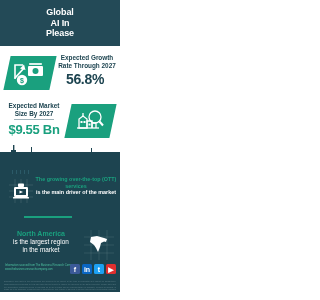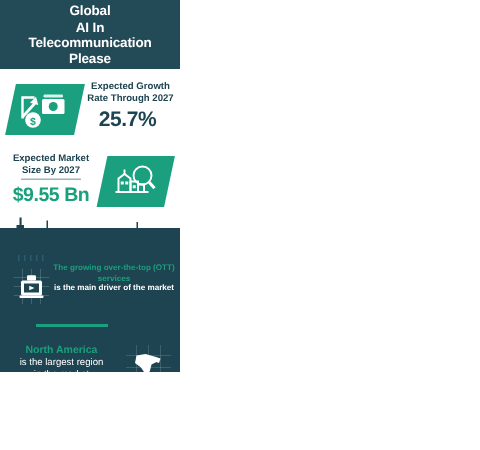--- a/index.html
+++ b/index.html
@@ -5,21 +5,21 @@
   html,body{margin:0;padding:0;}
   body{
     width:120px;height:300px;
     background:#ffffff;
     font-family:"Liberation Sans", sans-serif;
     overflow:hidden;
     position:relative;
   }
   .poster{
     position:absolute;inset:0;
-    width:120px;height:248px;
+    width:120px;height:292px;
     background:#1d4450;
     overflow:hidden;
   }
 
   
   .header{
     position:absolute;left:0;top:0;width:120px;height:46px;
     background:#234a57;
     display:flex;flex-direction:column;align-items:center;justify-content:center;
   }
@@ -159,21 +159,20 @@
   }
 </style>
 </head>
 <body>
 
 <div class="poster">
 
   <div class="header">
     <div class="title-line">Global</div>
     <div class="title-line">AI In</div>
-    <div class="title-line">Telecommunication</div>
     <div class="title-line">Please</div>
   </div>
 
   <div class="white-panel">
 
     <div class="stat1">
       <div class="shape-left"></div>
       <span class="icon-money">
         <svg viewBox="0 0 36 28" width="36" height="28">
           <g fill="#ffffff">
@@ -182,21 +181,21 @@
             <rect x="17" y="4" width="13" height="2" rx="0.8" opacity="0.85"></rect>
             <path d="M3 20 L3 6 L11 6" stroke="#ffffff" stroke-width="1.6" fill="none"></path>
             <path d="M3 19 L12 9" stroke="#ffffff" stroke-width="1.8" fill="none"></path>
             <path d="M12 5.5 L13.5 11 L8 9.5 Z"></path>
             <circle cx="10" cy="21" r="5.2"></circle>
             <text x="10" y="24" font-size="7" font-family="Liberation Sans, sans-serif" font-weight="bold" fill="#1aa07e" text-anchor="middle">$</text>
           </g>
         </svg>
       </span>
       <div class="stat1-label">Expected Growth Rate Through 2027</div>
-      <div class="stat1-value">25.7%</div>
+      <div class="stat1-value">56.8%</div>
     </div>
 
     <div class="stat2">
       <div class="stat2-label">Expected Market Size By 2027</div>
       <div class="rule"></div>
       <div class="stat2-value">$9.55 Bn</div>
       <div class="shape-right"></div>
       <span class="icon-search-city">
         <svg viewBox="0 0 35 28" width="35" height="28">
           <g fill="none" stroke="#ffffff" stroke-width="1.3">

